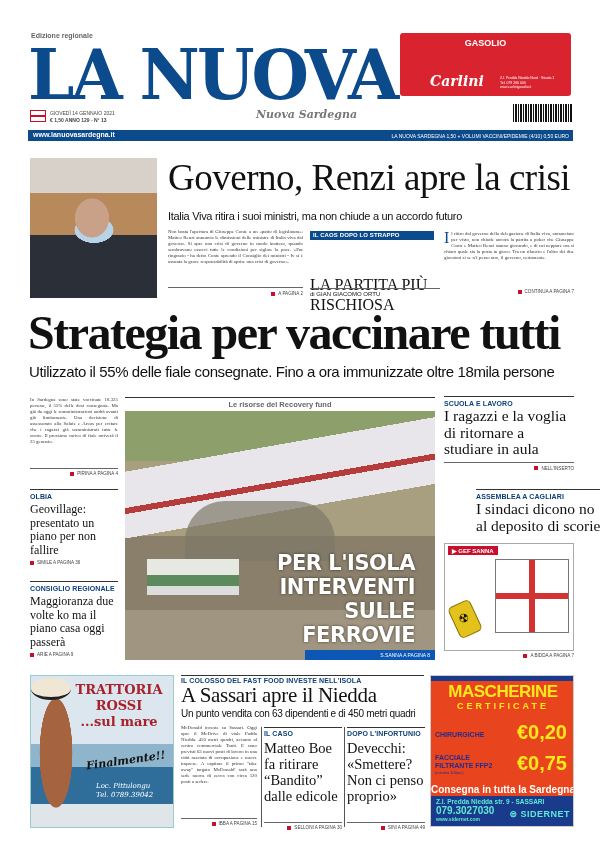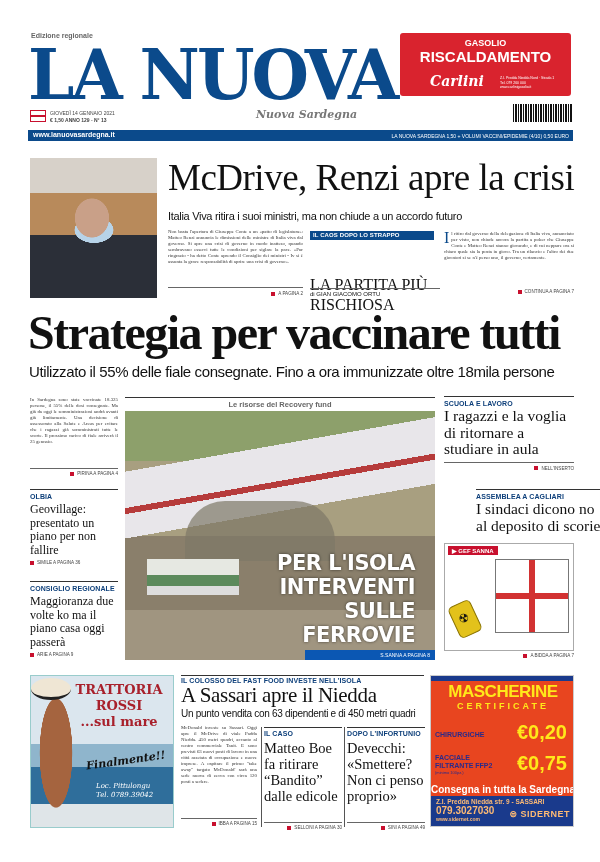--- a/index.html
+++ b/index.html
@@ -100,55 +100,54 @@
   .col-b .hl { font-size: 14.5px; line-height: 16px; margin-top: 3px; }
   .col-b .ref { border-top: 1px solid #666; padding-top: 2px; position: absolute; top: 95px; width: 78px; }
 
   .mask-ad { left: 430px; top: 675px; width: 144px; height: 152px; background: #e8451f; border: 1px solid #ccc; overflow: hidden; }
   .mask-ad .topbar { height: 5px; background: #1a3a8c; }
   .mask-ad .a1 { position: absolute; left: 0; top: 6px; width: 144px; text-align: center; font-family: "Liberation Sans", sans-serif; font-weight: bold; font-size: 17px; color: #ffe81a; letter-spacing: -0.5px; }
   .mask-ad .a2 { position: absolute; left: 0; top: 25px; width: 144px; text-align: center; font-family: "Liberation Sans", sans-serif; font-weight: bold; font-size: 9px; color: #ffe81a; letter-spacing: 3px; }
   .mask-ad .lbl { position: absolute; left: 4px; font-family: "Liberation Sans", sans-serif; font-weight: bold; font-size: 7px; color: #2a2a8a; line-height: 7.5px; }
   .mask-ad .price { position: absolute; right: 6px; font-family: "Liberation Sans", sans-serif; font-weight: bold; font-size: 20px; color: #ffe81a; }
   .mask-ad .deliv { position: absolute; left: 0; top: 108px; width: 144px; text-align: center; font-family: "Liberation Sans", sans-serif; font-weight: bold; font-size: 10px; color: #fff; }
-  .mask-ad .bottom { position: absolute; left: 0; top: 120px; width: 144px; height: 32px; background: #1a3a8c; color: #fdba74; font-family: "Liberation Sans", sans-serif; font-weight: bold; padding: 2px 5px; }
+  .mask-ad .bottom { position: absolute; left: 0; top: 120px; width: 144px; height: 32px; background: #1a3a8c; color: #5eead4; font-family: "Liberation Sans", sans-serif; font-weight: bold; padding: 2px 5px; }
   .mask-ad .bottom .addr { font-size: 6.5px; }
   .mask-ad .bottom .tel { font-size: 10px; line-height: 11px; }
   .mask-ad .bottom .web { font-size: 5px; }
   .mask-ad .bottom .brand { position: absolute; right: 5px; top: 13px; font-size: 9px; letter-spacing: 0.5px; }
 </style>
 </head>
 <body>
 
 <div class="abs edition sans">Edizione regionale</div>
 <div class="abs logo">LA NUOVA</div>
 <div class="abs nuova-sub">Nuova Sardegna</div>
 <div class="abs flag"></div>
 <div class="abs date-line sans">
   <div>GIOVEDÌ 14 GENNAIO 2021</div>
   <div style="font-weight:bold;">€ 1,50 ANNO 129 - N° 13</div>
 </div>
 
 <div class="abs ad-top">
   <div class="l1">GASOLIO</div>
-  <div class="l2">RISCALDAMENTO</div>
   <div class="l3">Carlini</div>
   <div class="l4" style="white-space:pre;">Z.I. Predda Niedda Nord · Strada 1
 Tel. 079 260 000
 www.carlinigasolio.it</div>
 </div>
 <div class="abs barcode"></div>
 
 <div class="abs bluebar">
   <span class="url">www.lanuovasardegna.it</span>
   <span class="promo">LA NUOVA SARDEGNA 1,50 + VOLUMI VACCINI/EPIDEMIE (4/10) 0,50 EURO</span>
 </div>
 
 <div class="abs renzi-photo"></div>
-<div class="abs h-governo">McDrive, Renzi apre la crisi</div>
+<div class="abs h-governo">Governo, Renzi apre la crisi</div>
 <div class="abs sub-governo">Italia Viva ritira i suoi ministri, ma non chiude a un accordo futuro</div>
 <div class="abs gov-body body-text">Non basta l'apertura di Giuseppe Conte a un «patto di legislatura»: Matteo Renzi annuncia le dimissioni delle ministre di Italia viva dal governo. Si apre una crisi di governo in modo inatteso, quando sembravano esserci tutte le condizioni per siglare la pace. «Pur ringrazio - ha detto Conte aprendo il Consiglio dei ministri - Iv si è assunta la grave responsabilità di aprire una crisi di governo».</div>
 <div class="abs gov-ref ref">A PAGINA 2</div>
 
 <div class="abs caos-kicker kicker" style="color:#fff;">IL CAOS DOPO LO STRAPPO</div>
 <div class="abs caos-title">
   <div style="width:120px;">LA PARTITA PIÙ RISCHIOSA</div>
 </div>
 <div class="abs caos-byline sans">di GIAN GIACOMO ORTU</div>
 <div class="abs caos-body body-text">

